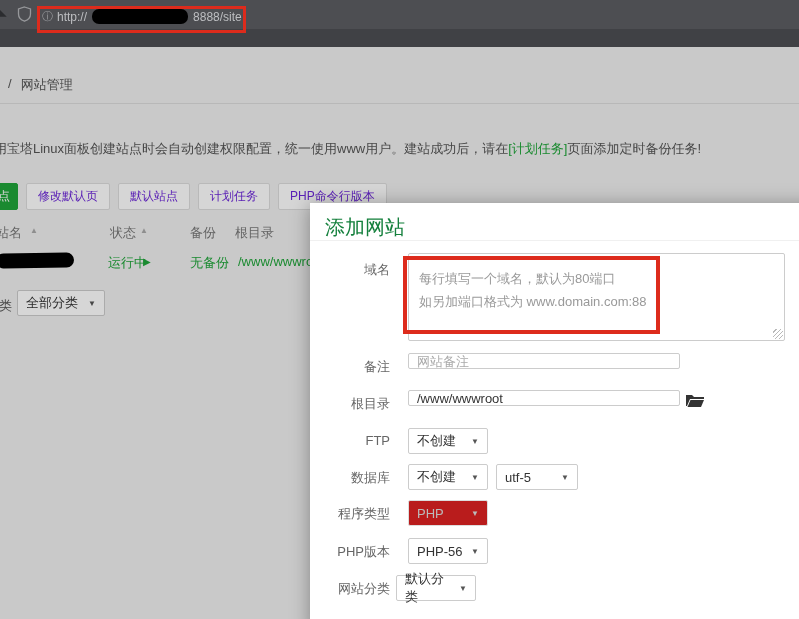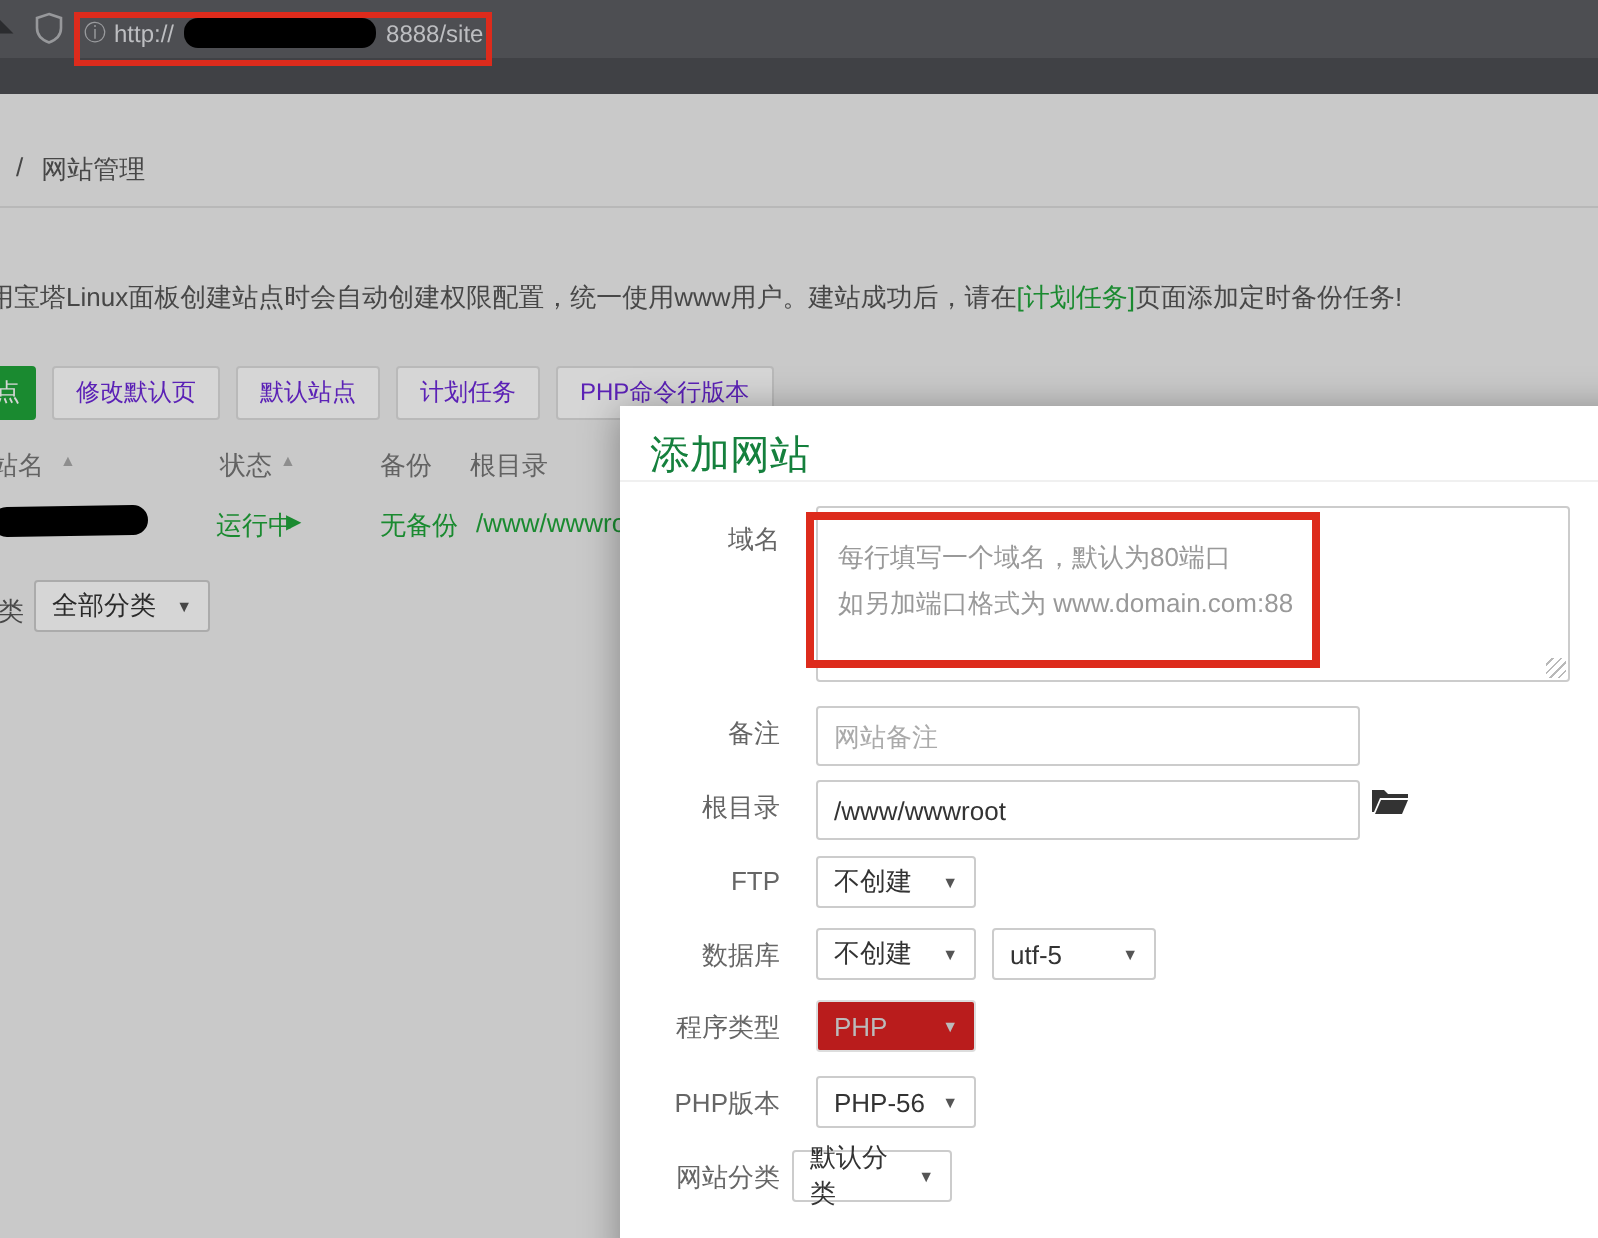--- a/index.html
+++ b/index.html
@@ -54,21 +54,21 @@
   .filter-label { position:absolute; left:-1px; top:7px; font-size:13px; color:#555; }
   .filter-sel { position:absolute; left:17px; top:0; width:88px; }
 
   
   .sel { border:1px solid #ccc; border-radius:2px; background:#fff; height:26px;
     display:flex; align-items:center; justify-content:space-between; padding:0 8px;
     font-size:13px; color:#333; cursor:pointer; }
   .sel .arr { font-size:8px; color:#555; margin-left:6px; }
   .sel.disabled { background:#b91c1c; border-color:#ddd; color:#bbb; cursor:default; }
   .sel.disabled .arr { color:#bbb; }
-  .txt { border:1px solid #ccc; border-radius:2px; height:30px; padding:0 8px;
+  .txt { border:1px solid #ccc; border-radius:2px; height:16px; padding:0 8px;
     font-size:13px; color:#333; font-family:inherit; width:100%; outline:none; }
   .txt::placeholder { color:#aaa; }
 
   
   .modal { position:absolute; left:310px; top:203px; width:520px; height:430px; background:#fff;
     z-index:10; box-shadow:0 2px 18px rgba(0,0,0,0.35); }
   .modal-title { position:absolute; left:15px; top:11px; font-size:20px; color:#15803d; }
   .modal-title-divider { position:absolute; left:0; top:37px; width:100%; height:1px; background:#f0f0f0; }
   .frow-label { position:absolute; left:0; width:80px; text-align:right; font-size:13px; color:#666; }
   .fctl { position:absolute; }

